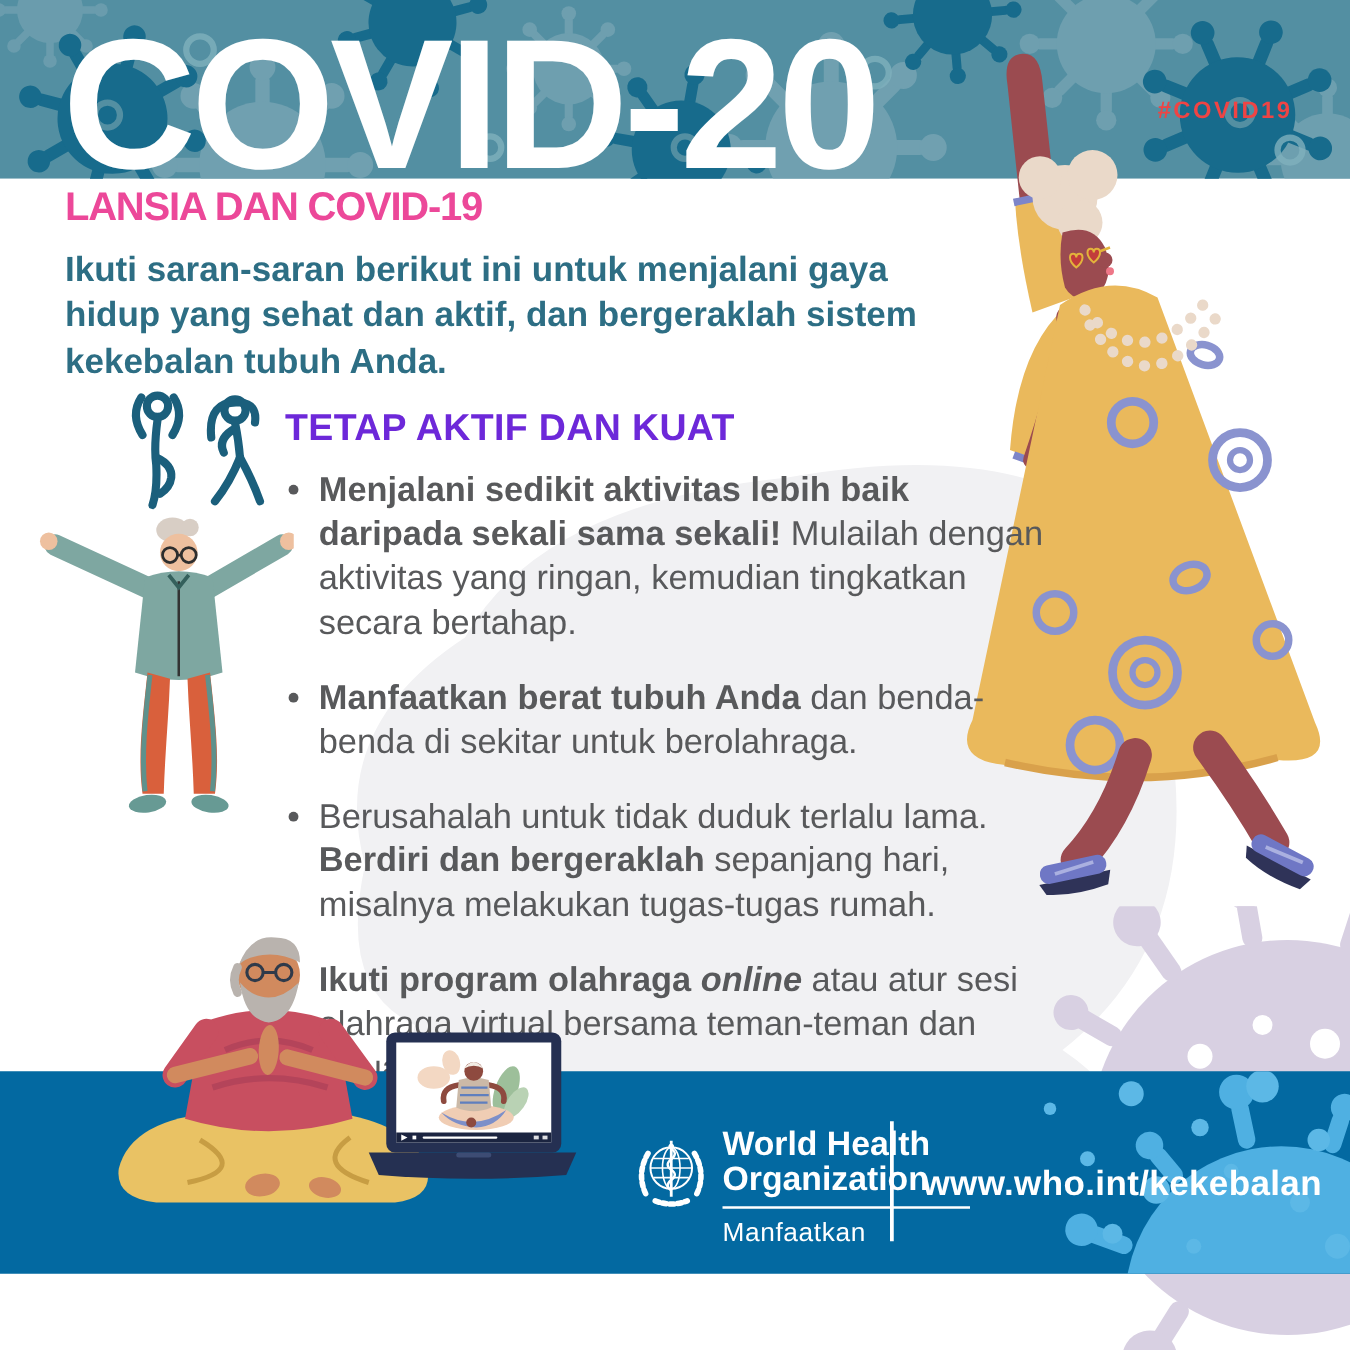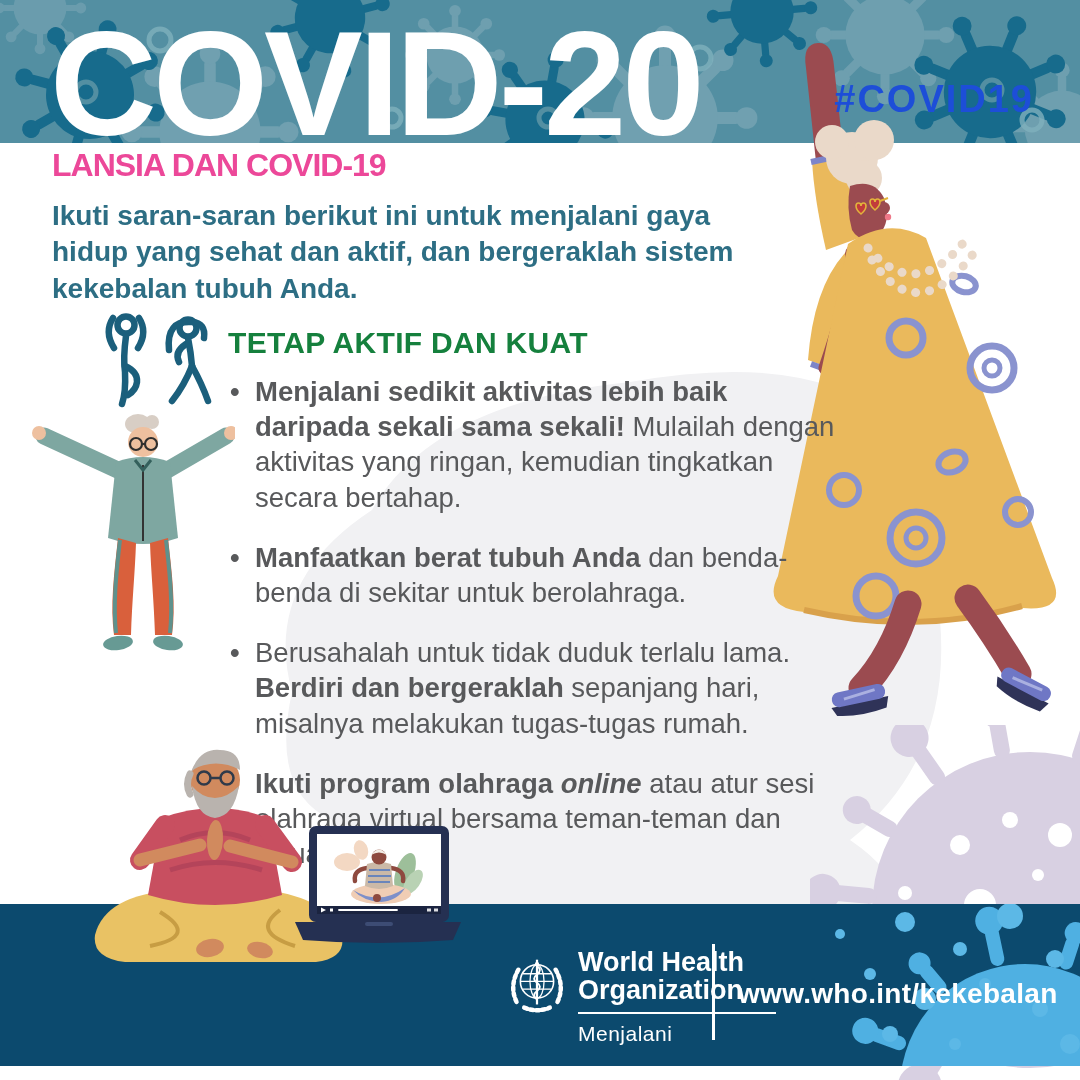--- a/index.html
+++ b/index.html
@@ -5,43 +5,43 @@
   html,body{margin:0;padding:0;background:#e9e9e9;}
   .poster{position:relative;width:1080px;height:1080px;background:#ffffff;overflow:hidden;
           font-family:"Liberation Sans", sans-serif;}
   .abs{position:absolute;}
   svg{display:block;}
 
   
   .banner{left:0;top:0;width:1080px;height:143px;z-index:1;}
   .covid-title{left:50px;top:10px;z-index:3;font-size:148px;line-height:1;font-weight:800;
                color:#ffffff;letter-spacing:-4px;white-space:nowrap;}
-  .hashtag{right:46px;top:78px;z-index:3;font-size:38px;font-weight:700;color:#1d4ed8;letter-spacing:2px;}
+  .hashtag{right:46px;top:78px;z-index:3;font-size:19px;font-weight:700;color:#ef4444;letter-spacing:2px;}
 
   
   .heading{left:52px;top:147px;z-index:3;font-size:32px;font-weight:800;color:#ec4899;letter-spacing:-1px;white-space:nowrap;}
   .intro{left:52px;top:198px;width:730px;z-index:3;font-size:28px;font-weight:700;color:#2d6e84;line-height:1.3;}
   .activity-icon{left:96px;top:308px;z-index:3;}
   .section{left:228px;top:326px;width:612px;z-index:3;}
-  .section-title{font-size:30px;font-weight:800;color:#15803d;letter-spacing:0.3px;}
+  .section-title{font-size:30px;font-weight:800;color:#6d28d9;letter-spacing:0.3px;}
   .advice{list-style:none;margin:14px 0 0 0;padding:0;font-size:27.5px;color:#58595b;line-height:1.28;}
   .advice li{position:relative;padding-left:27px;margin-bottom:25px;}
   .advice li::before{content:"\2022";position:absolute;left:2px;top:0;font-weight:700;color:#58595b;}
   .b{font-weight:700;} .i{font-style:italic;}
 
   
   .blob{left:250px;top:362px;z-index:0;}
   .lavender-virus{left:810px;top:725px;z-index:0;}
   .woman-left{left:30px;top:410px;z-index:2;}
   .woman-dancing{left:756px;top:38px;z-index:2;}
   .man-meditating{left:50px;top:740px;z-index:5;}
   .laptop{left:289px;top:824px;z-index:5;}
 
   
-  .footer{left:0;top:904px;width:1080px;height:162px;background:#0c4a6e;z-index:4;overflow:hidden;}
+  .footer{left:0;top:857px;width:1080px;height:162px;background:#0369a1;z-index:4;overflow:hidden;}
   .footer-watermark{position:absolute;left:0;top:0;}
   .who-emblem{position:absolute;left:505px;top:48px;}
   .who-text{position:absolute;left:578px;top:44px;color:#ffffff;}
   .who-org{font-size:27px;font-weight:700;line-height:1.05;}
   .who-rule{width:198px;height:2.5px;background:#ffffff;margin-top:7px;}
   .who-country{font-size:21px;margin-top:8px;letter-spacing:0.5px;}
   .footer-divider{position:absolute;left:712px;top:40px;width:2.5px;height:96px;background:#ffffff;}
   .footer-url{position:absolute;left:738px;top:74px;font-size:28px;font-weight:700;color:#ffffff;letter-spacing:0.3px;}
 </style>
 </head>
@@ -338,21 +338,21 @@
         <path d="M50,12 V82" stroke-width="3.5"></path>
         <path d="M50,22 q9,6 0,13 q-9,7 0,13 q9,6 0,13 q-9,7 0,13" stroke-width="3"></path>
       </g>
       <circle cx="50" cy="19" r="3.5" fill="#ffffff"></circle>
     </svg>
 
     <div class="who-text">
       <div class="who-org">World Health</div>
       <div class="who-org">Organization</div>
       <div class="who-rule"></div>
-      <div class="who-country">Menjalani</div>
+      <div class="who-country">Manfaatkan</div>
     </div>
 
     <div class="footer-divider"></div>
     <div class="footer-url">www.who.int/kekebalan</div>
   </div>
 
   <svg class="abs man-meditating" width="335" height="245" viewBox="0 0 335 245">
     <path d="M45,195 Q55,155 125,150 L215,150 Q280,158 292,196 Q296,218 266,222 L75,222 Q42,218 45,195 Z" fill="#e9c264"></path>
     <path d="M110,172 Q150,196 100,206" stroke="#c79d43" stroke-width="4" fill="none"></path>
     <path d="M230,170 Q200,192 245,206" stroke="#c79d43" stroke-width="4" fill="none"></path>

